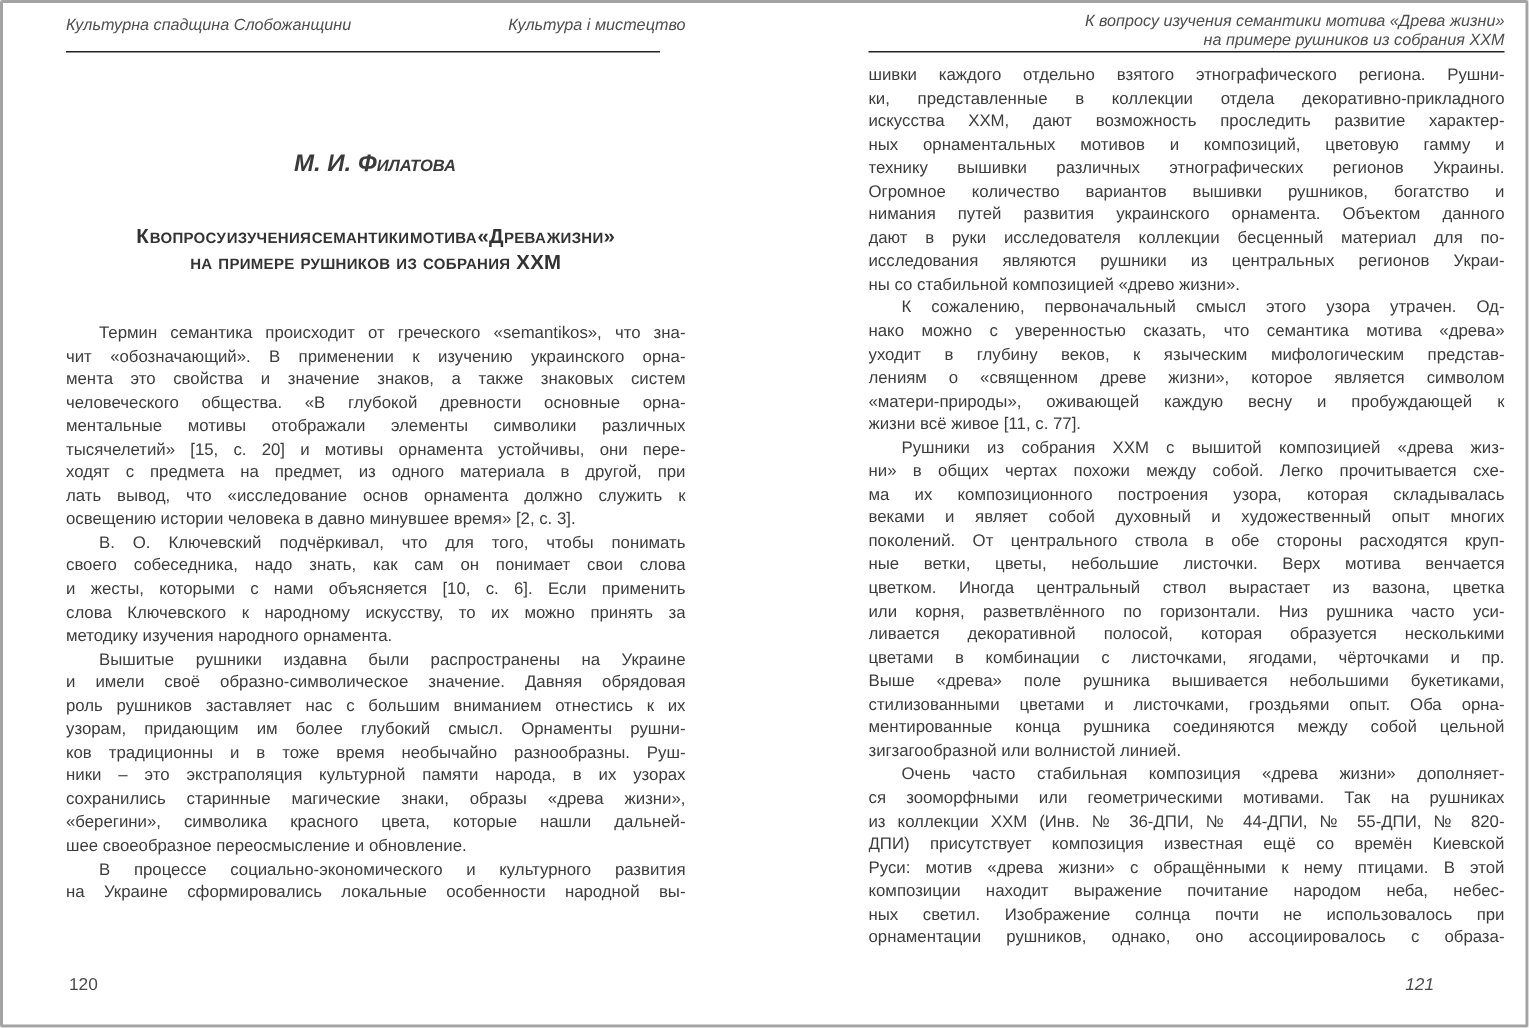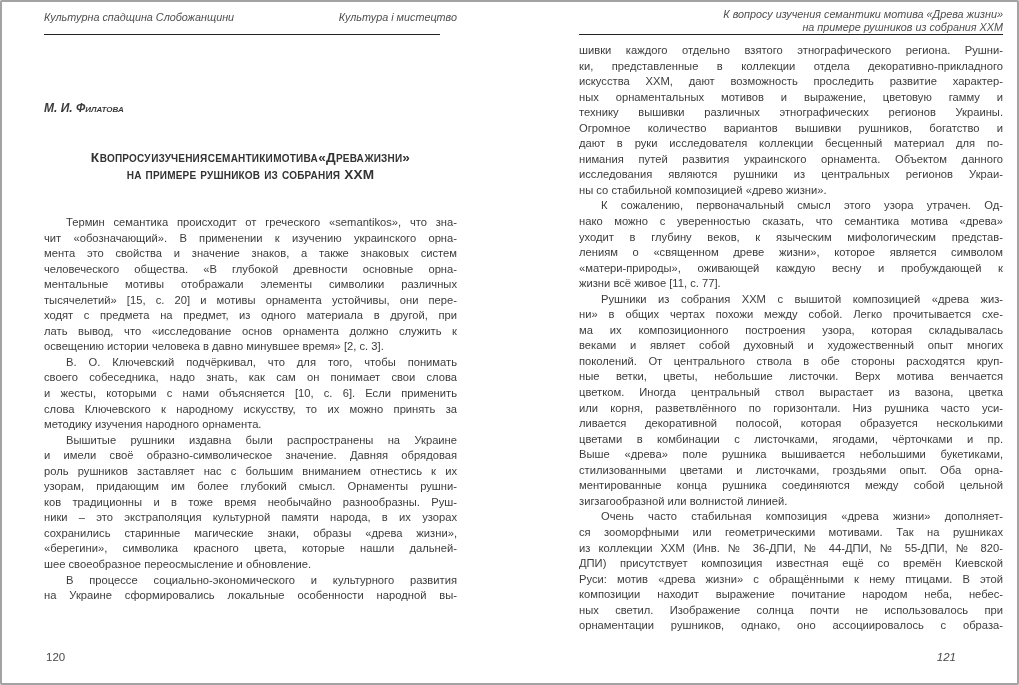--- a/index.html
+++ b/index.html
@@ -38,25 +38,25 @@
     top: 32px; left: 0;
     height: 0;
     border-top: 1.6px solid #222222;
   }
   .page-left  .header-rule { width: 396px; }
   .page-right .header-rule { width: 424px; }
 
   .author {
     position: absolute;
     top: 99px; left: 0; right: 1px;
-    text-align: left;
+    text-align: center;
     font-weight: bold;
     font-style: italic;
     font-variant: small-caps;
-    font-size: 12px;
+    font-size: 16px;
     color: #3a3a3a;
   }
 
   .article-title {
     position: absolute;
     top: 147px; left: 0; right: 0;
     text-align: center;
     font-weight: bold;
     font-size: 13.6px;
     line-height: 17px;
@@ -157,25 +157,25 @@
       <span>К вопросу изучения семантики мотива «Древа жизни»</span><br>
       <span>на примере рушников из собрания ХХМ</span>
     </div>
     <div class="header-rule"></div>
 
     <div class="body-text">
         <div class="para">
           <div class="line">шивки каждого отдельно взятого этнографического региона. Рушни-</div>
           <div class="line">ки, представленные в коллекции отдела декоративно-прикладного</div>
           <div class="line">искусства ХХМ, дают возможность проследить развитие характер-</div>
-          <div class="line">ных орнаментальных мотивов и выражение, цветовую гамму и</div>
+          <div class="line">ных орнаментальных мотивов и композиций, цветовую гамму и</div>
           <div class="line">технику вышивки различных этнографических регионов Украины.</div>
           <div class="line">Огромное количество вариантов вышивки рушников, богатство и</div>
+          <div class="line">нимания путей развития украинского орнамента. Объектом данного</div>
           <div class="line">дают в руки исследователя коллекции бесценный материал для по-</div>
-          <div class="line">нимания путей развития украинского орнамента. Объектом данного</div>
           <div class="line">исследования являются рушники  из центральных регионов Украи-</div>
           <div class="line endline">ны со стабильной композицией «древо жизни».</div>
         </div>
         <div class="para">
           <div class="line indent">К сожалению, первоначальный смысл  этого узора утрачен. Од-</div>
           <div class="line">нако можно с уверенностью сказать, что семантика мотива «древа»</div>
           <div class="line">уходит в глубину веков, к языческим мифологическим представ-</div>
           <div class="line">лениям  о «священном древе жизни», которое является символом</div>
           <div class="line">«матери-природы», оживающей каждую весну и пробуждающей к</div>
           <div class="line endline">жизни всё живое [11, с. 77].</div>

